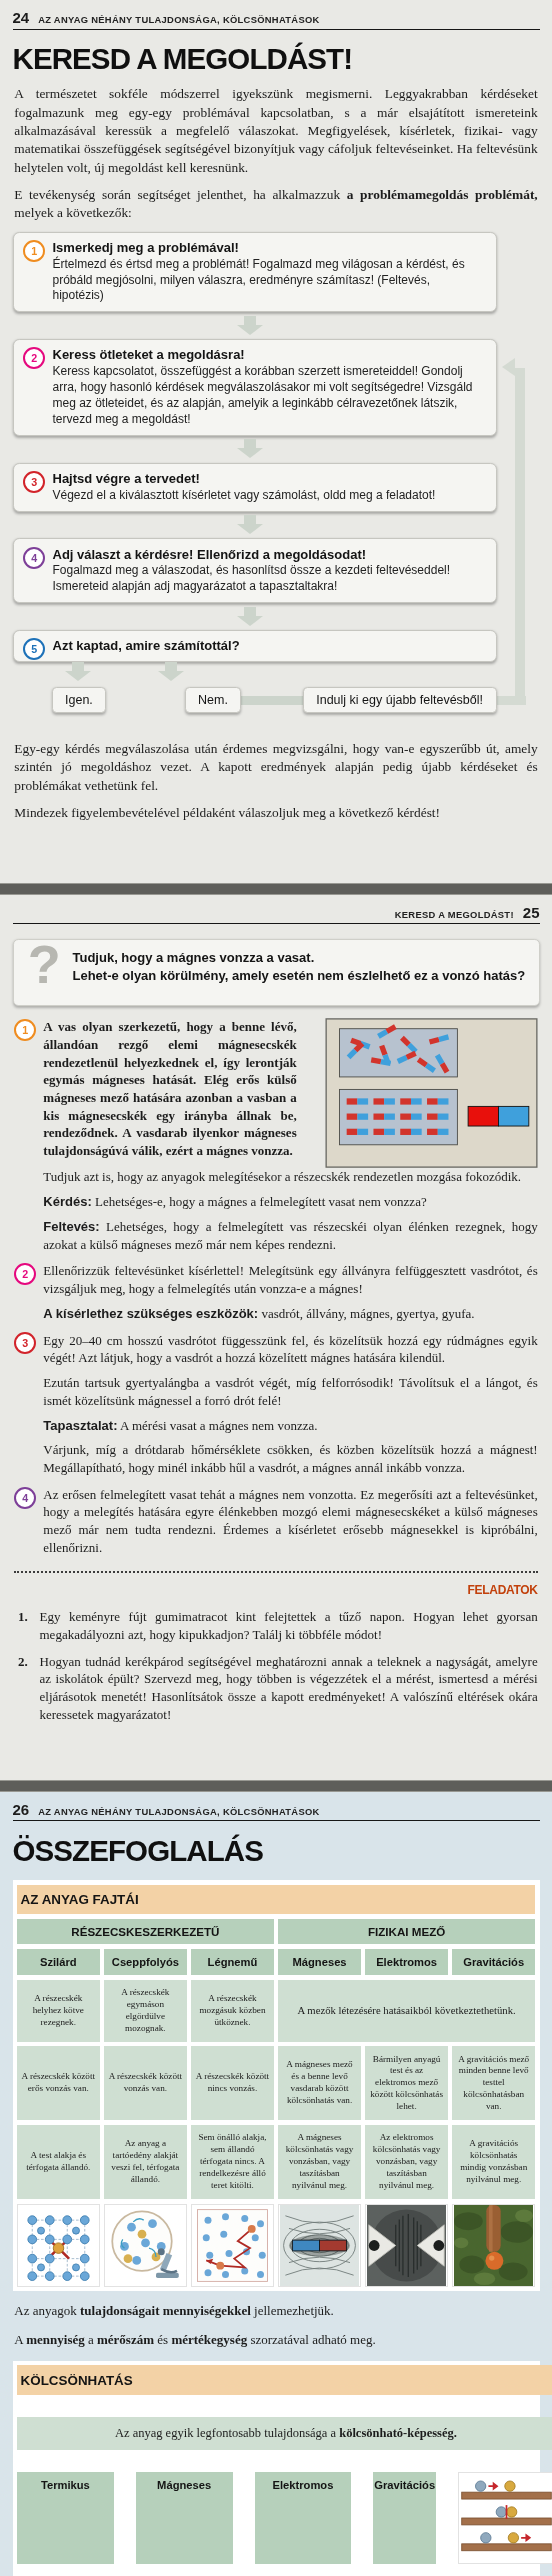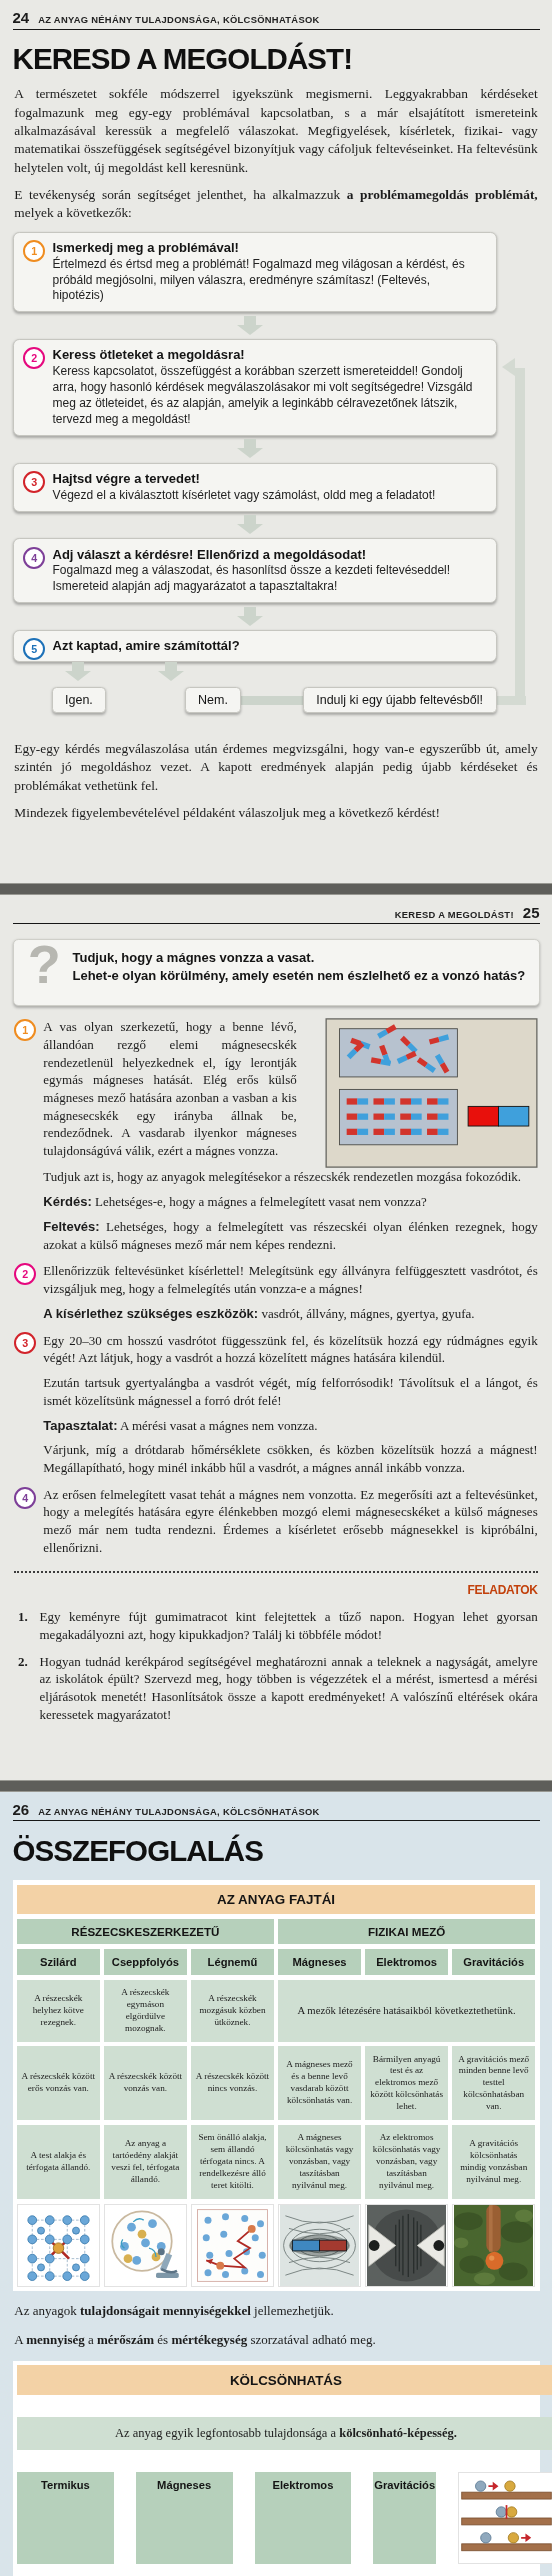--- a/index.html
+++ b/index.html
@@ -47,33 +47,33 @@
   .ansbox{position:absolute;top:25px;background:#f5f5f2;border:0.9px solid #c6c6c0;border-radius:4.5px;box-shadow:0 1.8px 2.7px rgba(0,0,0,.28);padding:5.4px 12.5px;font-family:"Liberation Sans",sans-serif;font-size:12.5px;color:#141414;}
 
   
   .qbox{position:relative;background:#f5f5f2;border:0.9px solid #cfcfc9;border-radius:5.4px;box-shadow:0 1.8px 2.7px rgba(0,0,0,.25);margin:14.3px 12.5px 12.5px 12.5px;padding:9px 12.5px 9px 59px;min-height:47px;}
   .qmark{position:absolute;left:14.3px;top:-7.2px;font-family:"Liberation Sans",sans-serif;font-weight:800;font-size:54px;color:#b7b7b1;}
   .qtext{font-family:"Liberation Sans",sans-serif;font-weight:700;font-size:13px;line-height:1.4;color:#141414;}
   .item{position:relative;padding-left:29px;margin:0 14.3px 9px 14.3px;}
   .item .fnum{left:0;top:0.9px;}
   .ipar{font-size:13px;line-height:1.36;text-align:justify;margin:0 0 7.2px 0;}
   .lbl{font-family:"Liberation Sans",sans-serif;font-weight:700;}
-  .s1wrap{display:flex;gap:28px;align-items:flex-start;}
+  .s1wrap{display:flex;gap:28px;align-items:flex-start;font-weight:bold;}
   .s1text{flex:1;}
   .figbox{width:213px;flex:0 0 auto;}
   .dotted{border-top:2.7px dotted #3c3c3c;margin:14.3px 14.3px 10.7px 14.3px;}
   .feladatok{font-family:"Liberation Sans",sans-serif;font-weight:800;font-size:12px;letter-spacing:-0.3px;color:#c2410c;margin:0 14.3px 10.7px 14.3px;text-align:right;}
   .task{display:flex;margin:0 14.3px 9px 18px;font-size:13px;line-height:1.36;}
   .tnum{font-weight:700;width:21.5px;flex:0 0 auto;}
   .ttext{text-align:justify;}
 
   
   .sumtable{background:#fff;margin:12.5px 12.5px 0 12.5px;padding:4.5px;display:grid;grid-template-columns:repeat(6,1fr);gap:4.5px;}
   .inttable{background:#fff;margin:10.7px 12.5px 0 12.5px;padding:4.5px;display:grid;grid-template-columns:repeat(6,1fr);gap:22px;}
-  .thead{background:#f3d2a6;font-family:"Liberation Sans",sans-serif;font-weight:800;font-size:13.4px;text-align:center;padding:7.2px 3.6px;color:#141414;}
+  .thead{background:#f3d2a6;font-family:"Liberation Sans",sans-serif;font-weight:800;font-size:13.4px;padding:7.2px 3.6px;color:#141414;}
   .span6{grid-column:1/7;}
   .span5{grid-column:1/6;}
   .span3a{grid-column:1/4;}
   .span3b{grid-column:4/7;}
   .ghead{background:#b6d0bb;font-family:"Liberation Sans",sans-serif;font-weight:800;font-size:11.6px;text-align:center;padding:6.3px 1.8px;color:#141414;}
   .chead{background:#b6d0bb;font-family:"Liberation Sans",sans-serif;font-weight:800;font-size:11.2px;text-align:center;padding:7.2px 0.9px;color:#141414;}
   .cell{background:#cfdfd2;font-size:9.2px;line-height:1.3;text-align:center;padding:7.2px 3.6px;display:flex;align-items:center;justify-content:center;color:#1c1c1c;}
   .subcell{background:#cfdfd2;font-size:12.5px;text-align:center;padding:9px 5.4px;display:flex;justify-content:center;}
   .imgcell{background:#fff;border:0.9px solid #e2e2e2;display:flex;align-items:center;justify-content:center;padding:0.9px;}
   .sumline{font-size:13px;margin:10.7px 14.3px 1.8px 14.3px;line-height:1.45;}
@@ -269,21 +269,21 @@
   </div>
 
   <div class="item">
     <span class="fnum c2">2</span>
     <p class="ipar">Ellenőrizzük feltevésünket kísérlettel! Melegítsünk egy állványra felfüggesztett vasdrótot, és vizsgáljuk meg, hogy a felmelegítés után vonzza-e a mágnes!</p>
     <p class="ipar"><span class="lbl">A kísérlethez szükséges eszközök:</span><span> vasdrót, állvány, mágnes, gyertya, gyufa.</span></p>
   </div>
 
   <div class="item">
     <span class="fnum c3">3</span>
-    <p class="ipar">Egy 20–30 cm hosszú vasdrótot függesszünk fel, és közelítsük hozzá egy rúdmágnes egyik végét! Azt látjuk, hogy a vasdrót a hozzá közelített mágnes hatására kilendül.</p>
+    <p class="ipar">Egy 20–40 cm hosszú vasdrótot függesszünk fel, és közelítsük hozzá egy rúdmágnes egyik végét! Azt látjuk, hogy a vasdrót a hozzá közelített mágnes hatására kilendül.</p>
     <p class="ipar">Ezután tartsuk gyertyalángba a vasdrót végét, míg felforrósodik! Távolítsuk el a lángot, és ismét közelítsünk mágnessel a forró drót felé!</p>
     <p class="ipar"><span class="lbl">Tapasztalat:</span><span> A mérési vasat a mágnes nem vonzza.</span></p>
     <p class="ipar">Várjunk, míg a drótdarab hőmérséklete csökken, és közben közelítsük hozzá a mágnest! Megállapítható, hogy minél inkább hűl a vasdrót, a mágnes annál inkább vonzza.</p>
   </div>
 
   <div class="item">
     <span class="fnum c4">4</span>
     <p class="ipar">Az erősen felmelegített vasat tehát a mágnes nem vonzotta. Ez megerősíti azt a feltevésünket, hogy a melegítés hatására egyre élénkebben mozgó elemi mágnesecskéket a külső mágneses mező már nem tudta rendezni. Érdemes a kísérletet erősebb mágnesekkel is kipróbálni, ellenőrizni.</p>
   </div>
 

